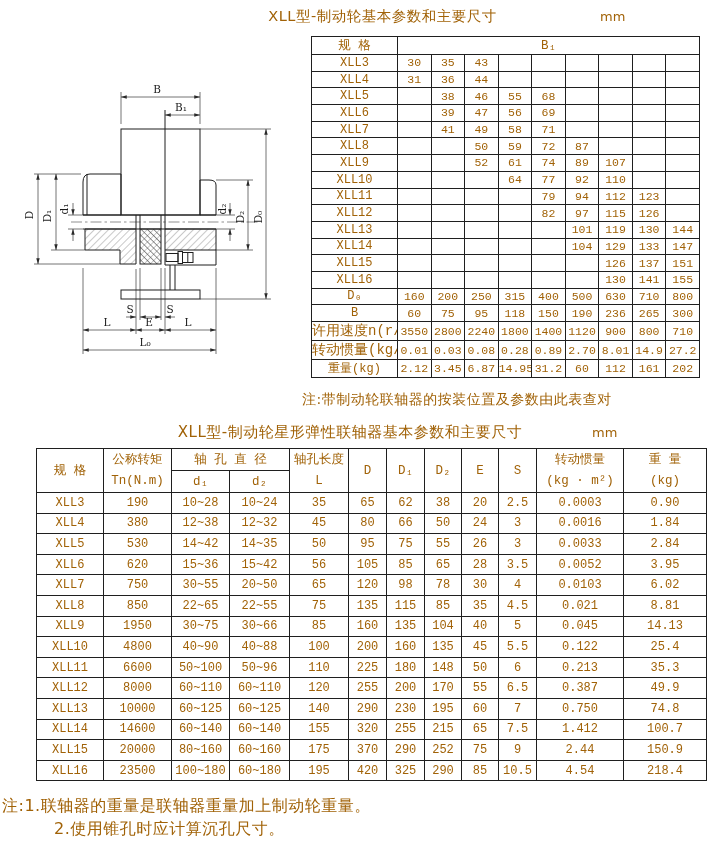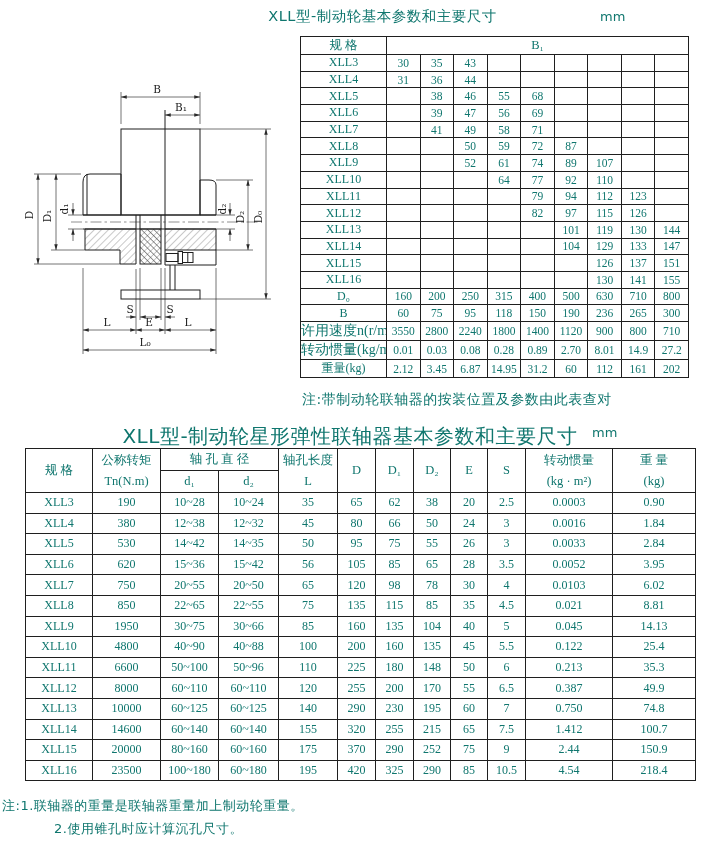--- a/index.html
+++ b/index.html
@@ -1,28 +1,28 @@
 <!DOCTYPE html>
 <html><head>
 <meta charset="utf-8">
 <style>
   *{margin:0;padding:0;box-sizing:border-box}
   html,body{background:#ffffff}
-  .page{position:relative;width:725px;height:867px;background:#fff;color:#0f766e;overflow:hidden;
+  .page{position:relative;width:725px;height:867px;background:#fff;color:#a16207;overflow:hidden;
         font-family:"DejaVu Serif","Liberation Serif",serif;}
   .sans{font-family:"DejaVu Sans","Liberation Sans",sans-serif;}
   .t1-title{position:absolute;top:7px;left:245px;width:275px;text-align:center;font-size:14.5px;letter-spacing:.5px;}
   .t1-unit{position:absolute;top:9px;left:600px;font-size:13px;}
-  .t2-title{position:absolute;top:423px;left:110px;width:480px;text-align:center;font-size:20px;letter-spacing:.5px;}
+  .t2-title{position:absolute;top:423px;left:110px;width:480px;text-align:center;font-size:15px;letter-spacing:.5px;}
   .t2-unit{position:absolute;top:425px;left:592px;font-size:13px;}
   .note1{position:absolute;left:302px;top:391px;font-size:14px;letter-spacing:.5px;}
-  .fnotes{position:absolute;left:2px;top:794px;font-size:13px;line-height:23px;letter-spacing:.5px;}
+  .fnotes{position:absolute;left:2px;top:794px;font-size:16px;line-height:23px;letter-spacing:.5px;}
   .fnotes .ind{padding-left:52px;}
   table.tbl{border-collapse:collapse;table-layout:fixed;position:absolute;
-            font-family:Liberation Serif, serif;border:1.6px solid #1a1a1a;}
+            font-family:Liberation Mono, monospace;border:1.6px solid #1a1a1a;margin-left:11px;}
   table.tbl td{border:1px solid #1f1f1f;text-align:center;vertical-align:middle;padding:0;
                overflow:hidden;white-space:nowrap;}
   #table1{left:300px;top:36px;width:389px;}
   #table1 td{height:16.7px;font-size:11.5px;}
   #table1 thead td{font-size:12.5px;height:17px;}
   #table1 td.row-label{font-size:12px;}
   #table1 td.row-label.small{font-size:14px;}
   #table2{left:25px;top:448px;width:670px;}
   #table2 tbody td{height:20.6px;font-size:12px;}
   #table2 thead td{font-size:12.5px;}
@@ -494,21 +494,21 @@
           <td>85</td>
           <td>65</td>
           <td>28</td>
           <td>3.5</td>
           <td>0.0052</td>
           <td>3.95</td>
         </tr>
         <tr>
           <td>XLL7</td>
           <td>750</td>
-          <td>20~55</td>
+          <td>30~55</td>
           <td>20~50</td>
           <td>65</td>
           <td>120</td>
           <td>98</td>
           <td>78</td>
           <td>30</td>
           <td>4</td>
           <td>0.0103</td>
           <td>6.02</td>
         </tr>

